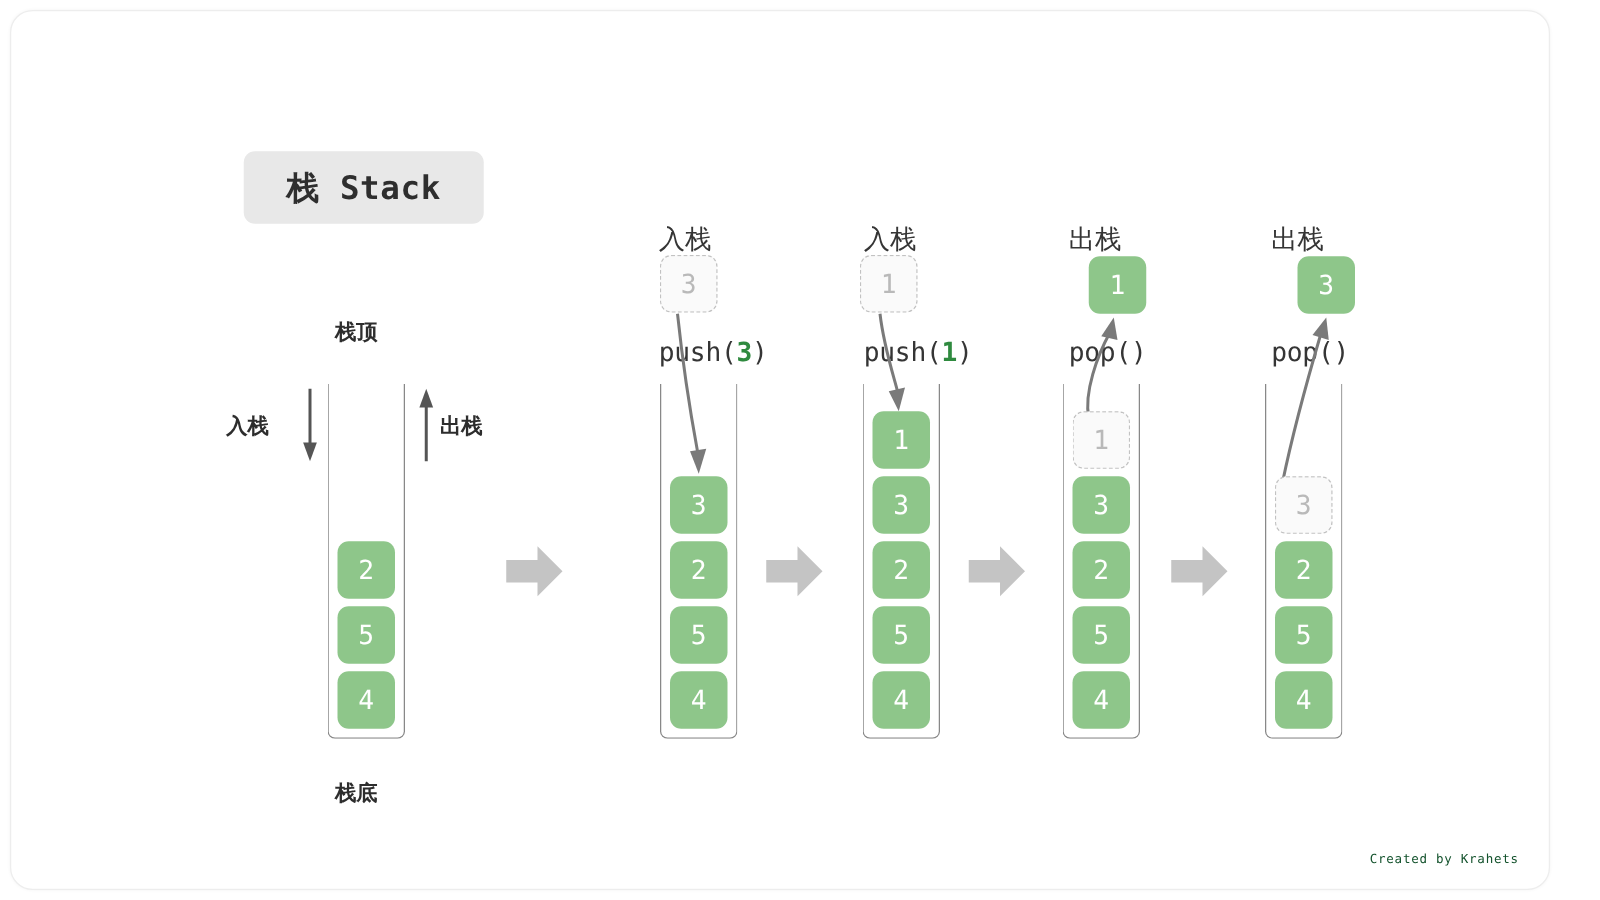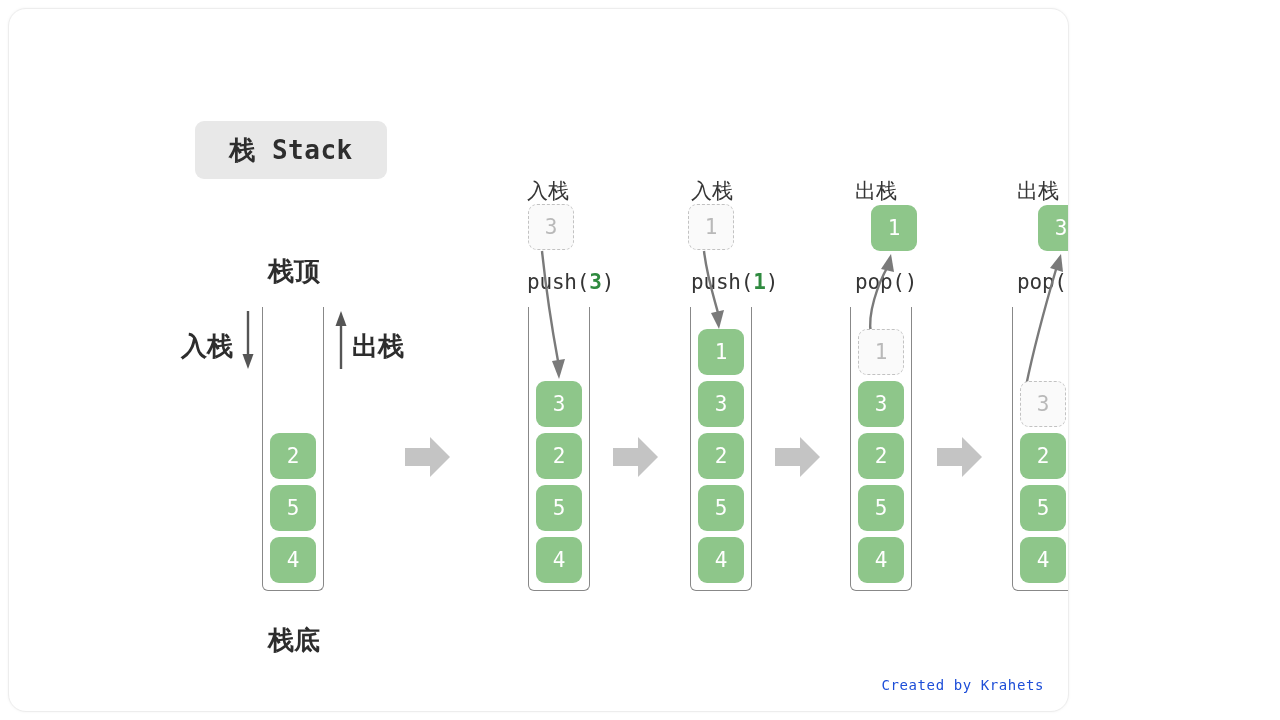--- a/index.html
+++ b/index.html
@@ -10,21 +10,21 @@
   body {
     width: 1280px;
     height: 720px;
     font-family: "Liberation Sans", "DejaVu Sans", sans-serif;
     overflow: hidden;
   }
   #card {
     position: absolute;
     left: 8px;
     top: 8px;
-    width: 1061px;
+    width: 1232px;
     height: 704px;
     background: #ffffff;
     border: 1px solid #ededed;
     border-radius: 18px;
     box-shadow: 0 0 3px rgba(0,0,0,0.05);
     box-sizing: border-box;
     overflow: hidden;
   }
   .abs { position: absolute; }
 
@@ -61,21 +61,21 @@
   .stage-caption .code {
     font-family: "DejaVu Sans Mono", "Liberation Mono", monospace;
     font-size: 21px;
     letter-spacing: -0.2px;
   }
   .stage-caption .num { color: #2f8a3f; font-weight: bold; }
 
   
   .cjk-label {
     font-family: Liberation Mono, monospace;
-    font-size: 26px;
+    font-size: 17px;
     font-weight: bold;
     color: #2d2d2d;
     white-space: nowrap;
   }
 
   
   .stack-container {
     box-sizing: border-box;
     border-left: 1.6px solid #888;
     border-right: 1.6px solid #888;
@@ -109,22 +109,22 @@
   }
 
   
   .block-arrow { width: 46px; height: 44px; }
 
   
   #watermark {
     right: 24px;
     bottom: 18px;
     font-family: "DejaVu Sans Mono", "Liberation Mono", monospace;
-    font-size: 14px;
-    color: #1d4ed8;
+    font-size: 10px;
+    color: #14532d;
     letter-spacing: 0.6px;
     white-space: pre;
   }
 
   svg { display: block; overflow: visible; }
 </style>
 </head>
 <body>
 
 <div id="card">

